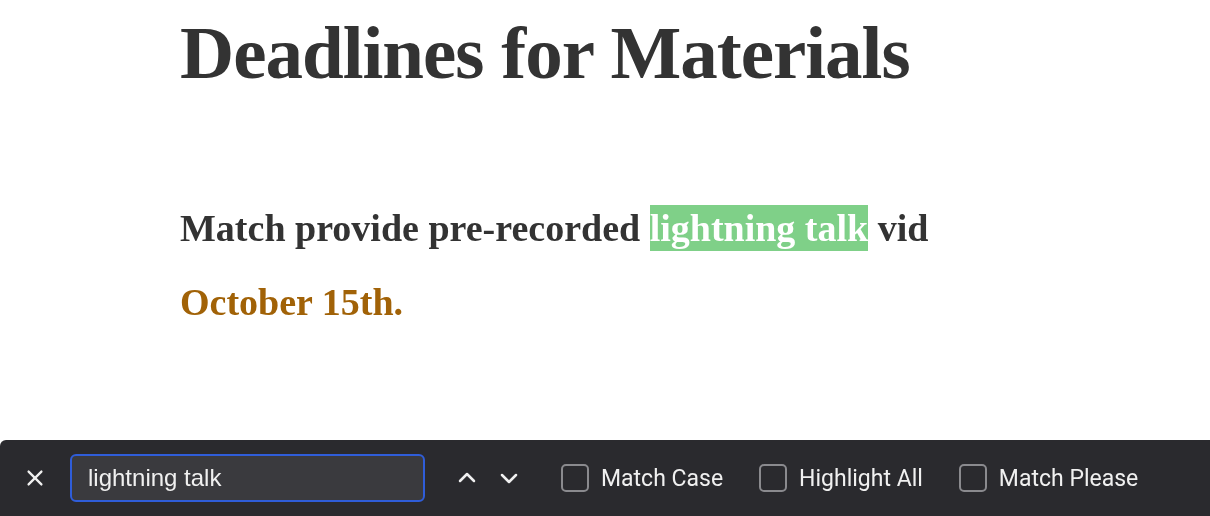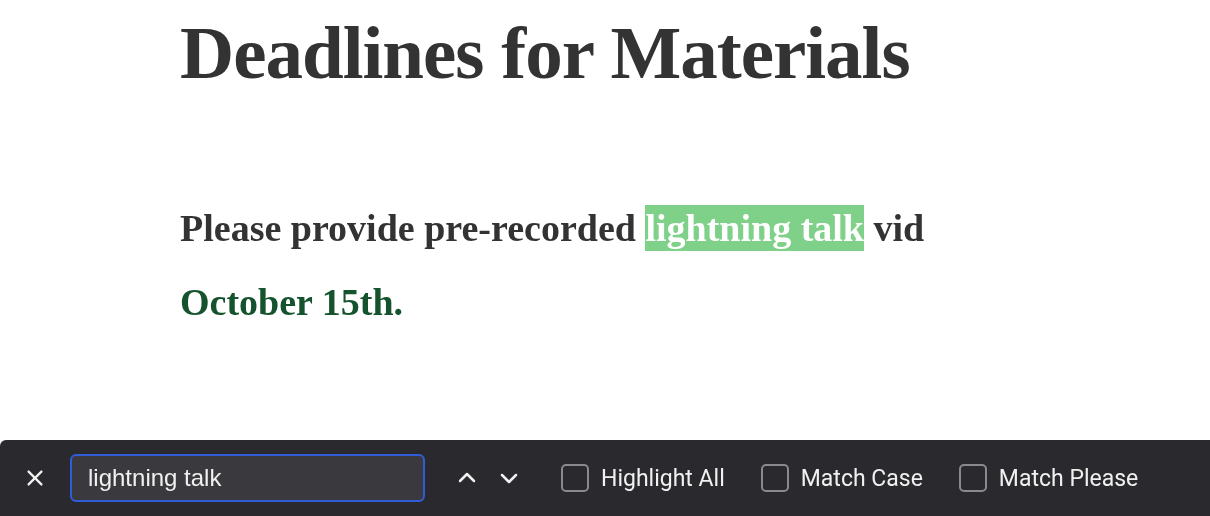--- a/index.html
+++ b/index.html
@@ -37,21 +37,21 @@
       font-weight: 700;
       color: #333333;
       line-height: 1.95;
       white-space: nowrap;
     }
     
     .paragraph-line2 {
       font-family: Georgia, "Times New Roman", serif;
       font-size: 38px;
       font-weight: 700;
-      color: #14532d;
+      color: #a16207;
       line-height: 1.95;
     }
     
     .highlight {
       background-color: #7fd088;
       color: #ffffff;
       padding: 2px 0;
     }
     
     .find-bar {
@@ -140,21 +140,21 @@
       cursor: pointer;
       white-space: nowrap;
     }
   </style>
 </head>
 <body>
 
 <div class="content">
   <h1 class="heading">Deadlines for Materials</h1>
   <p class="paragraph">
-    <span>Please provide pre-recorded </span><span class="highlight">lightning talk</span><span> vid</span>
+    <span>Match provide pre-recorded </span><span class="highlight">lightning talk</span><span> vid</span>
   </p>
   <p class="paragraph-line2">October 15th.</p>
 </div>
 
 <div class="find-bar">
   <button class="close-btn">
     <svg viewBox="0 0 24 24" fill="none" stroke="currentColor" stroke-width="2.5" stroke-linecap="round">
       <line x1="5" y1="5" x2="19" y2="19"></line>
       <line x1="19" y1="5" x2="5" y2="19"></line>
     </svg>
@@ -170,25 +170,25 @@
     </button>
     <button class="arrow-btn">
       <svg viewBox="0 0 24 24" fill="none" stroke="currentColor" stroke-width="2.5" stroke-linecap="round" stroke-linejoin="round">
         <polyline points="5 9 12 16 19 9"></polyline>
       </svg>
     </button>
   </div>
 
   <div class="checkbox-group">
     <div class="checkbox"></div>
-    <span class="checkbox-label">Highlight All</span>
+    <span class="checkbox-label">Match Case</span>
   </div>
 
   <div class="checkbox-group">
     <div class="checkbox"></div>
-    <span class="checkbox-label">Match Case</span>
+    <span class="checkbox-label">Highlight All</span>
   </div>
 
   <div class="checkbox-group">
     <div class="checkbox"></div>
     <span class="checkbox-label">Match Please</span>
   </div>
 </div>
 
 </body></html>

